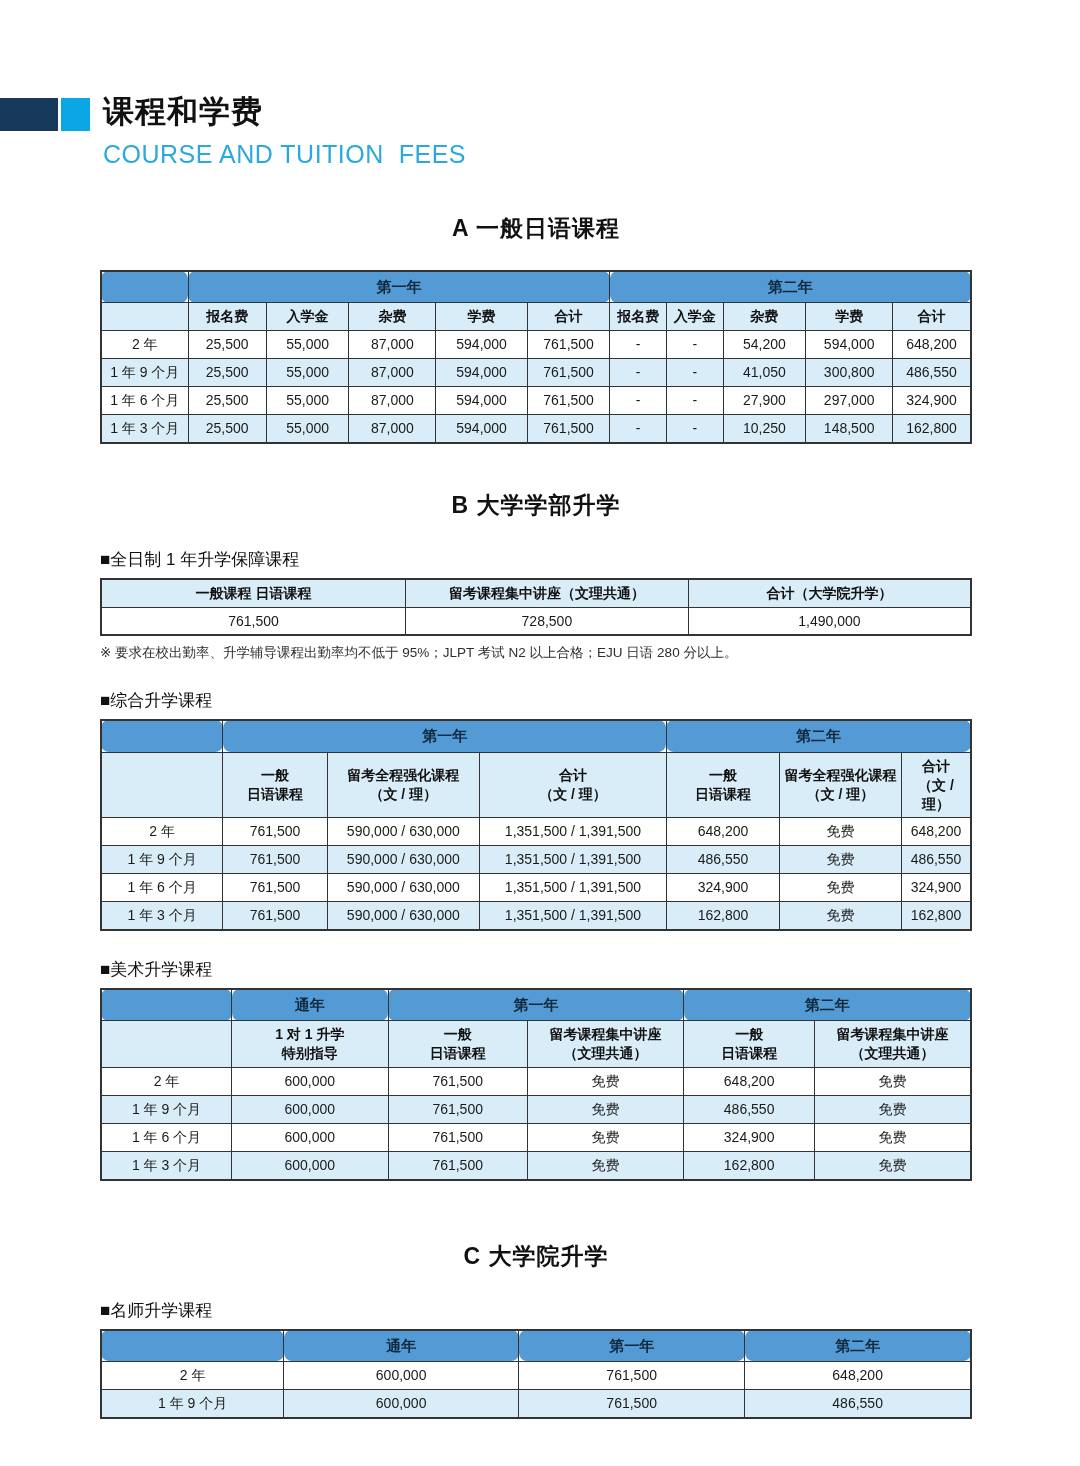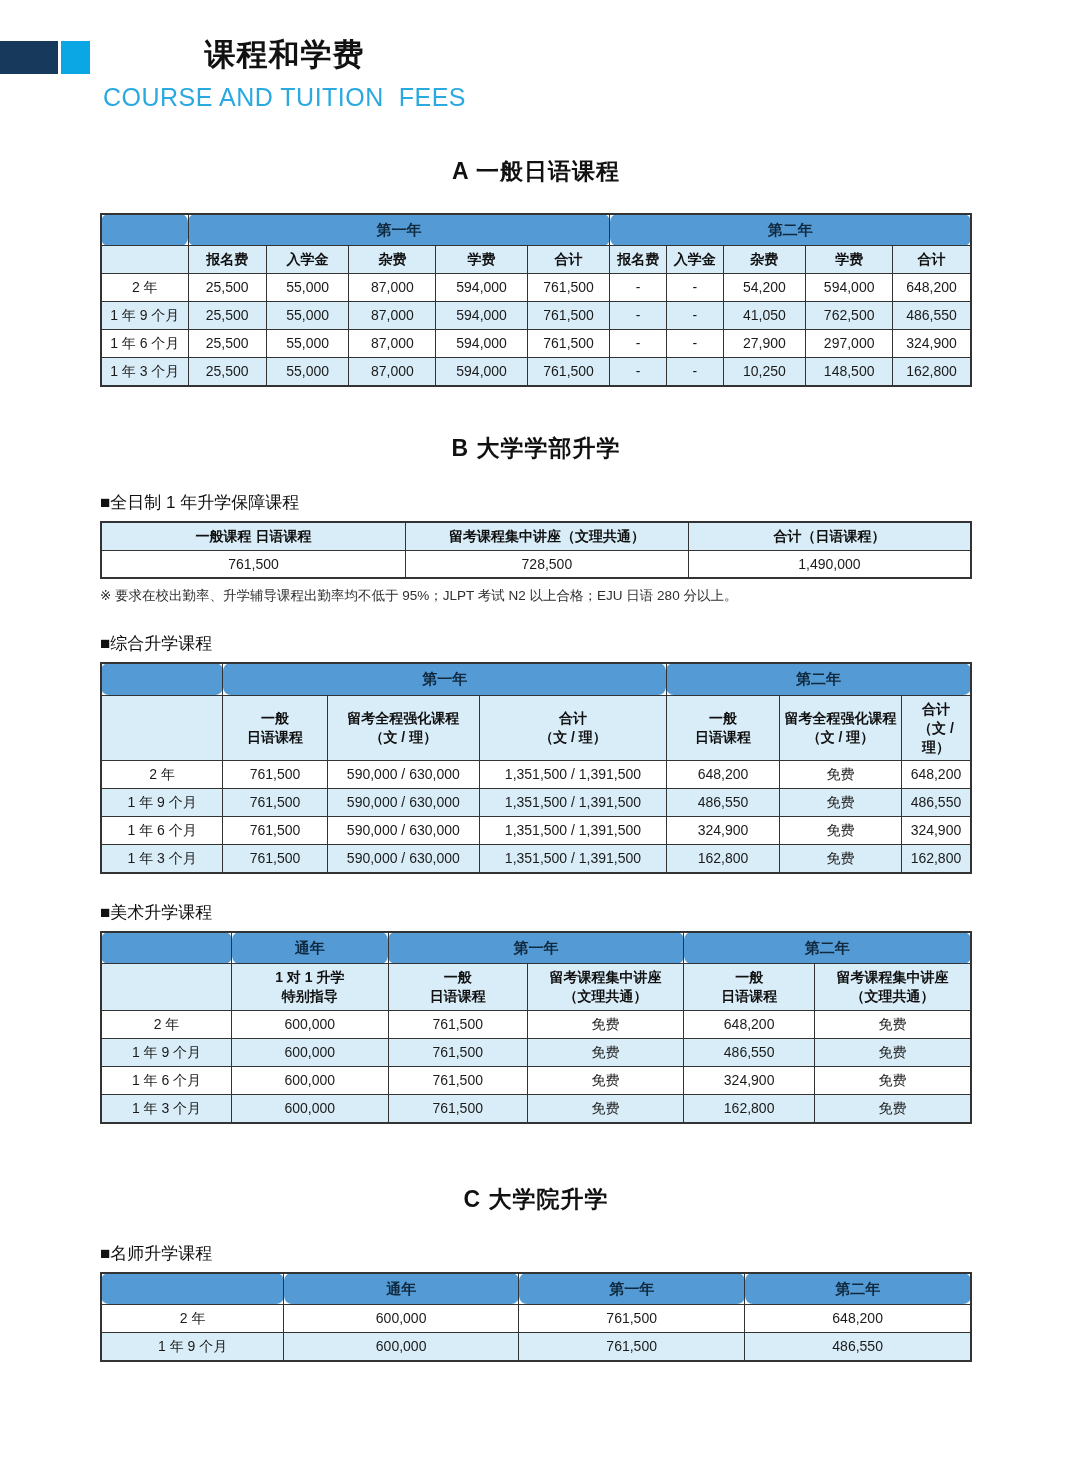--- a/index.html
+++ b/index.html
@@ -13,21 +13,21 @@
   }
   *{box-sizing:border-box;}
   html,body{margin:0;padding:0;}
   body{
     width:1080px;height:1466px;background:#ffffff;color:var(--text);
     font-family:"Liberation Sans","DejaVu Sans",sans-serif;
     overflow:hidden;
   }
   .page{position:relative;width:1080px;height:1466px;}
   
-  header{display:flex;align-items:flex-start;padding-top:38px;text-align:center;}
+  header{display:flex;align-items:flex-start;padding-top:95px;}
   .ribbon{display:flex;gap:3px;margin-top:3px;flex:0 0 auto;}
   .ribbon-dark{width:58px;height:33px;background:var(--ribbon-navy);}
   .ribbon-light{width:29px;height:33px;background:var(--ribbon-blue);}
   .titles{margin-left:13px;}
   h1.page-title{margin:0;font-size:31px;line-height:33px;font-weight:700;letter-spacing:1px;color:#111;}
   .page-subtitle{margin-top:13px;font-size:25px;line-height:26px;color:var(--subtitle-blue);letter-spacing:0.5px;white-space:pre;font-weight:400;}
   
   main{width:872px;margin-left:100px;}
   h2.section-title{margin:46px 0 26px;text-align:center;font-size:23px;font-weight:700;color:#111;letter-spacing:1px;}
   section:nth-of-type(3) h2.section-title{margin-top:60px;}
@@ -116,21 +116,21 @@
               <tr>
                 <td>1 年 9 个月</td>
                 <td>25,500</td>
                 <td>55,000</td>
                 <td>87,000</td>
                 <td>594,000</td>
                 <td>761,500</td>
                 <td>-</td>
                 <td>-</td>
                 <td>41,050</td>
-                <td>762,500</td>
+                <td>300,800</td>
                 <td>486,550</td>
               </tr>
               <tr>
                 <td>1 年 6 个月</td>
                 <td>25,500</td>
                 <td>55,000</td>
                 <td>87,000</td>
                 <td>594,000</td>
                 <td>761,500</td>
                 <td>-</td>
@@ -163,21 +163,21 @@
           <table>
             <colgroup>
               <col style="width: 35%;">
               <col style="width: 32.5%;">
               <col style="width: 32.5%;">
             </colgroup>
             <thead>
               <tr class="sub">
                 <th colspan="1">一般课程 日语课程</th>
                 <th colspan="1">留考课程集中讲座（文理共通）</th>
-                <th colspan="1">合计（日语课程）</th>
+                <th colspan="1">合计（大学院升学）</th>
               </tr>
             </thead>
             <tbody>
               <tr>
                 <td>761,500</td>
                 <td>728,500</td>
                 <td>1,490,000</td>
               </tr>
             </tbody>
           </table>

